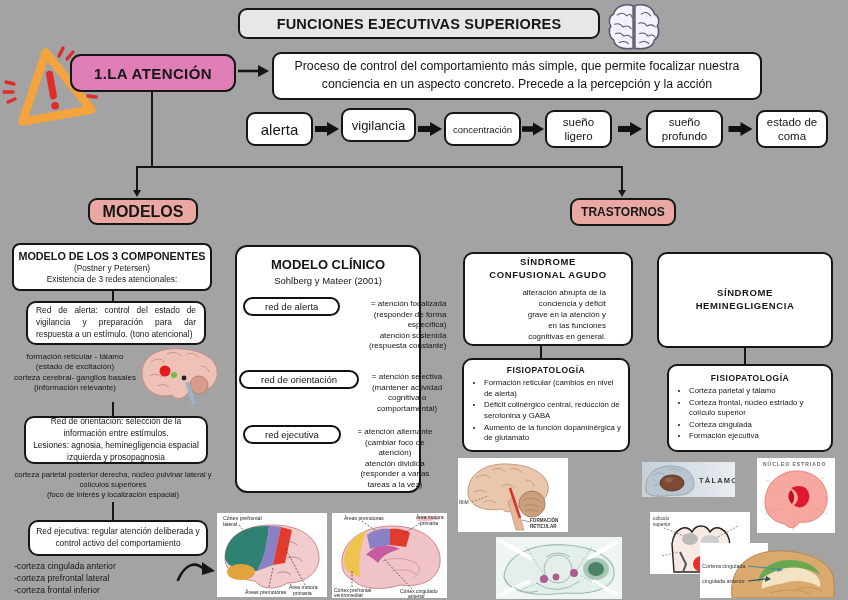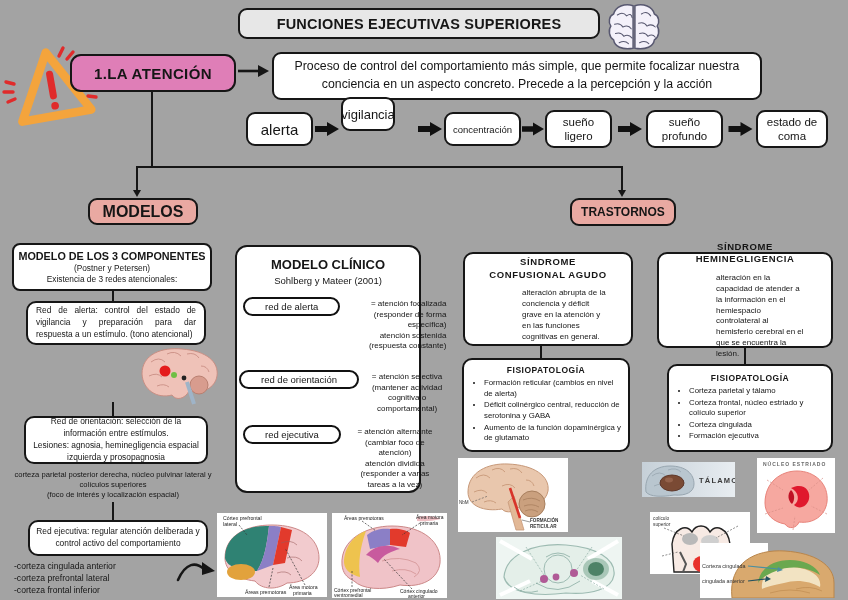--- a/index.html
+++ b/index.html
@@ -16,21 +16,21 @@
   .arrowhead{position:absolute;width:0;height:0;border-left:4.5px solid transparent;
        border-right:4.5px solid transparent;border-top:7px solid #161616;}
   .flowbox{position:absolute;background:#fff;border:2.4px solid #161616;border-radius:9px;
        display:flex;align-items:center;justify-content:center;text-align:center;box-sizing:border-box;}
   .flowarrow{position:absolute;}
   .smalltext{position:absolute;text-align:center;line-height:1.3;}
   .pill{border:2.6px solid #111;border-radius:14px;background:#fff;padding:2px 20px;font-size:9.5px;white-space:nowrap;}
   .clinrow{position:absolute;display:flex;align-items:flex-start;gap:4px;}
   .clintext{font-size:8px;line-height:1.32;text-align:center;white-space:pre-line;padding-top:2px;}
   .synd-title{font-weight:700;font-size:9.5px;letter-spacing:.6px;text-align:center;white-space:pre-line;line-height:1.35;}
-  .synd-body{font-size:8px;text-align:left;line-height:1.35;margin-top:7px;padding:0 25px;margin-left:32px;}
+  .synd-body{font-size:8px;text-align:right;line-height:1.35;margin-top:7px;padding:0 25px;margin-left:32px;}
   .fisio-title{font-weight:700;font-size:8.5px;letter-spacing:.5px;text-align:center;}
   .fisio-list{margin:3px 0 0 0;padding-left:16px;font-size:7.8px;line-height:1.35;text-align:left;align-self:flex-start;}
   .fisio-list li{margin-bottom:1px;}
   svg text{font-family:"Liberation Sans",sans-serif;}
 </style>
 </head>
 <body>
 
 <div id="canvas">
 
@@ -95,21 +95,21 @@
     <polygon points="20,2 31,8 20,14" fill="#161616"></polygon>
   </svg>
 
   <div class="box" style="left:272px;top:52px;width:490px;height:48px;border-radius:9px;">
     <div style="font-size:12.3px;line-height:1.45;text-align:center;padding:0 10px;">Proceso de control del comportamiento más simple, que permite focalizar nuestra conciencia en un aspecto concreto. Precede a la percepción y la acción</div>
   </div>
 
   <div class="flowbox" style="left:246px;top:112px;width:67px;height:34px;font-size:15px;">
       <span class="pre">alerta</span>
     </div>
-  <div class="flowbox" style="left:341px;top:97px;width:54px;height:34px;font-size:13px;">
+  <div class="flowbox" style="left:341px;top:108px;width:75px;height:34px;font-size:13px;">
       <span class="pre">vigilancia</span>
     </div>
   <div class="flowbox" style="left:444px;top:112px;width:77px;height:34px;font-size:9.5px;">
       <span class="pre">concentración</span>
     </div>
   <div class="flowbox" style="left:545px;top:110px;width:67px;height:38px;font-size:11.5px;line-height:1.25;">
       <span class="pre">sueño
 ligero</span>
     </div>
   <div class="flowbox" style="left:646px;top:110px;width:77px;height:38px;font-size:11.5px;line-height:1.25;">
@@ -147,20 +147,24 @@
   <div class="box" style="left:12px;top:243px;width:200px;height:48px;border-radius:8px;">
     <div style="font-weight:600;font-size:10.8px;">MODELO DE LOS 3 COMPONENTES</div>
     <div style="font-size:8.3px;margin-top:1px;">(Postner y Petersen)</div>
     <div style="font-size:8.3px;margin-top:1px;">Existencia de 3 redes atencionales:</div>
   </div>
 
   <div class="box" style="left:26px;top:301px;width:180px;height:44px;border-radius:10px;">
     <div style="font-size:8.4px;line-height:1.4;text-align:justify;padding:0 8px;">Red de alerta: control del estado de vigilancia y preparación para dar respuesta a un estímulo. (tono atencional)</div>
   </div>
 
+  <div class="smalltext pre" style="left:4px;top:352px;width:142px;font-size:8px;">formación reticular - tálamo
+(estado de excitación)
+corteza cerebral- ganglios basales
+(información relevante)</div>
 
   <svg style="position:absolute;left:137px;top:344px;" width="86" height="62" viewBox="0 0 86 62">
     <path d="M5,30 C5,10 25,3 45,5 C70,7 82,18 80,32 C78,44 66,50 52,47 C48,55 39,57 35,51 C20,55 6,46 5,30 Z" fill="#EFC2B8" stroke="#C98F84" stroke-width="1"></path>
     <g fill="none" stroke="#C98F84" stroke-width=".9">
       <path d="M14,18 q8,-6 14,0"></path>
         <path d="M30,10 q8,-4 14,2"></path>
         <path d="M50,10 q8,-2 12,4"></path>
       <path d="M12,32 q8,-4 13,1"></path>
         <path d="M64,22 q6,0 8,6"></path>
         <path d="M20,42 q7,-3 12,1"></path>
@@ -229,21 +233,20 @@
 
   <div class="box" style="left:463px;top:252px;width:170px;height:94px;border-radius:10px;">
     <div class="synd-title">SÍNDROME
 CONFUSIONAL AGUDO</div>
     <div class="synd-body">alteración abrupta de la conciencia y déficit grave en la atención y en las funciones cognitivas en general.</div>
   </div>
 
   <div class="box" style="left:657px;top:252px;width:176px;height:96px;border-radius:10px;">
     <div class="synd-title">SÍNDROME
 HEMINEGLIGENCIA</div>
-    <div class="synd-body">alteración en la capacidad de atender a la información en el hemiespacio controlateral al hemisferio cerebral en el que se encuentra la lesión.</div>
   </div>
 
   <div class="box" style="left:462px;top:358px;width:168px;height:94px;border-radius:10px;padding:6px 4px;">
     <div class="fisio-title">FISIOPATOLOGÍA</div>
     <ul class="fisio-list">
       <li>Formación reticular (cambios en nivel de alerta)</li>
       <li>Déficit colinérgico central, reducción de serotonina y GABA</li>
       <li>Aumento de la función dopaminérgica y de glutamato</li>
     </ul>
   </div>

